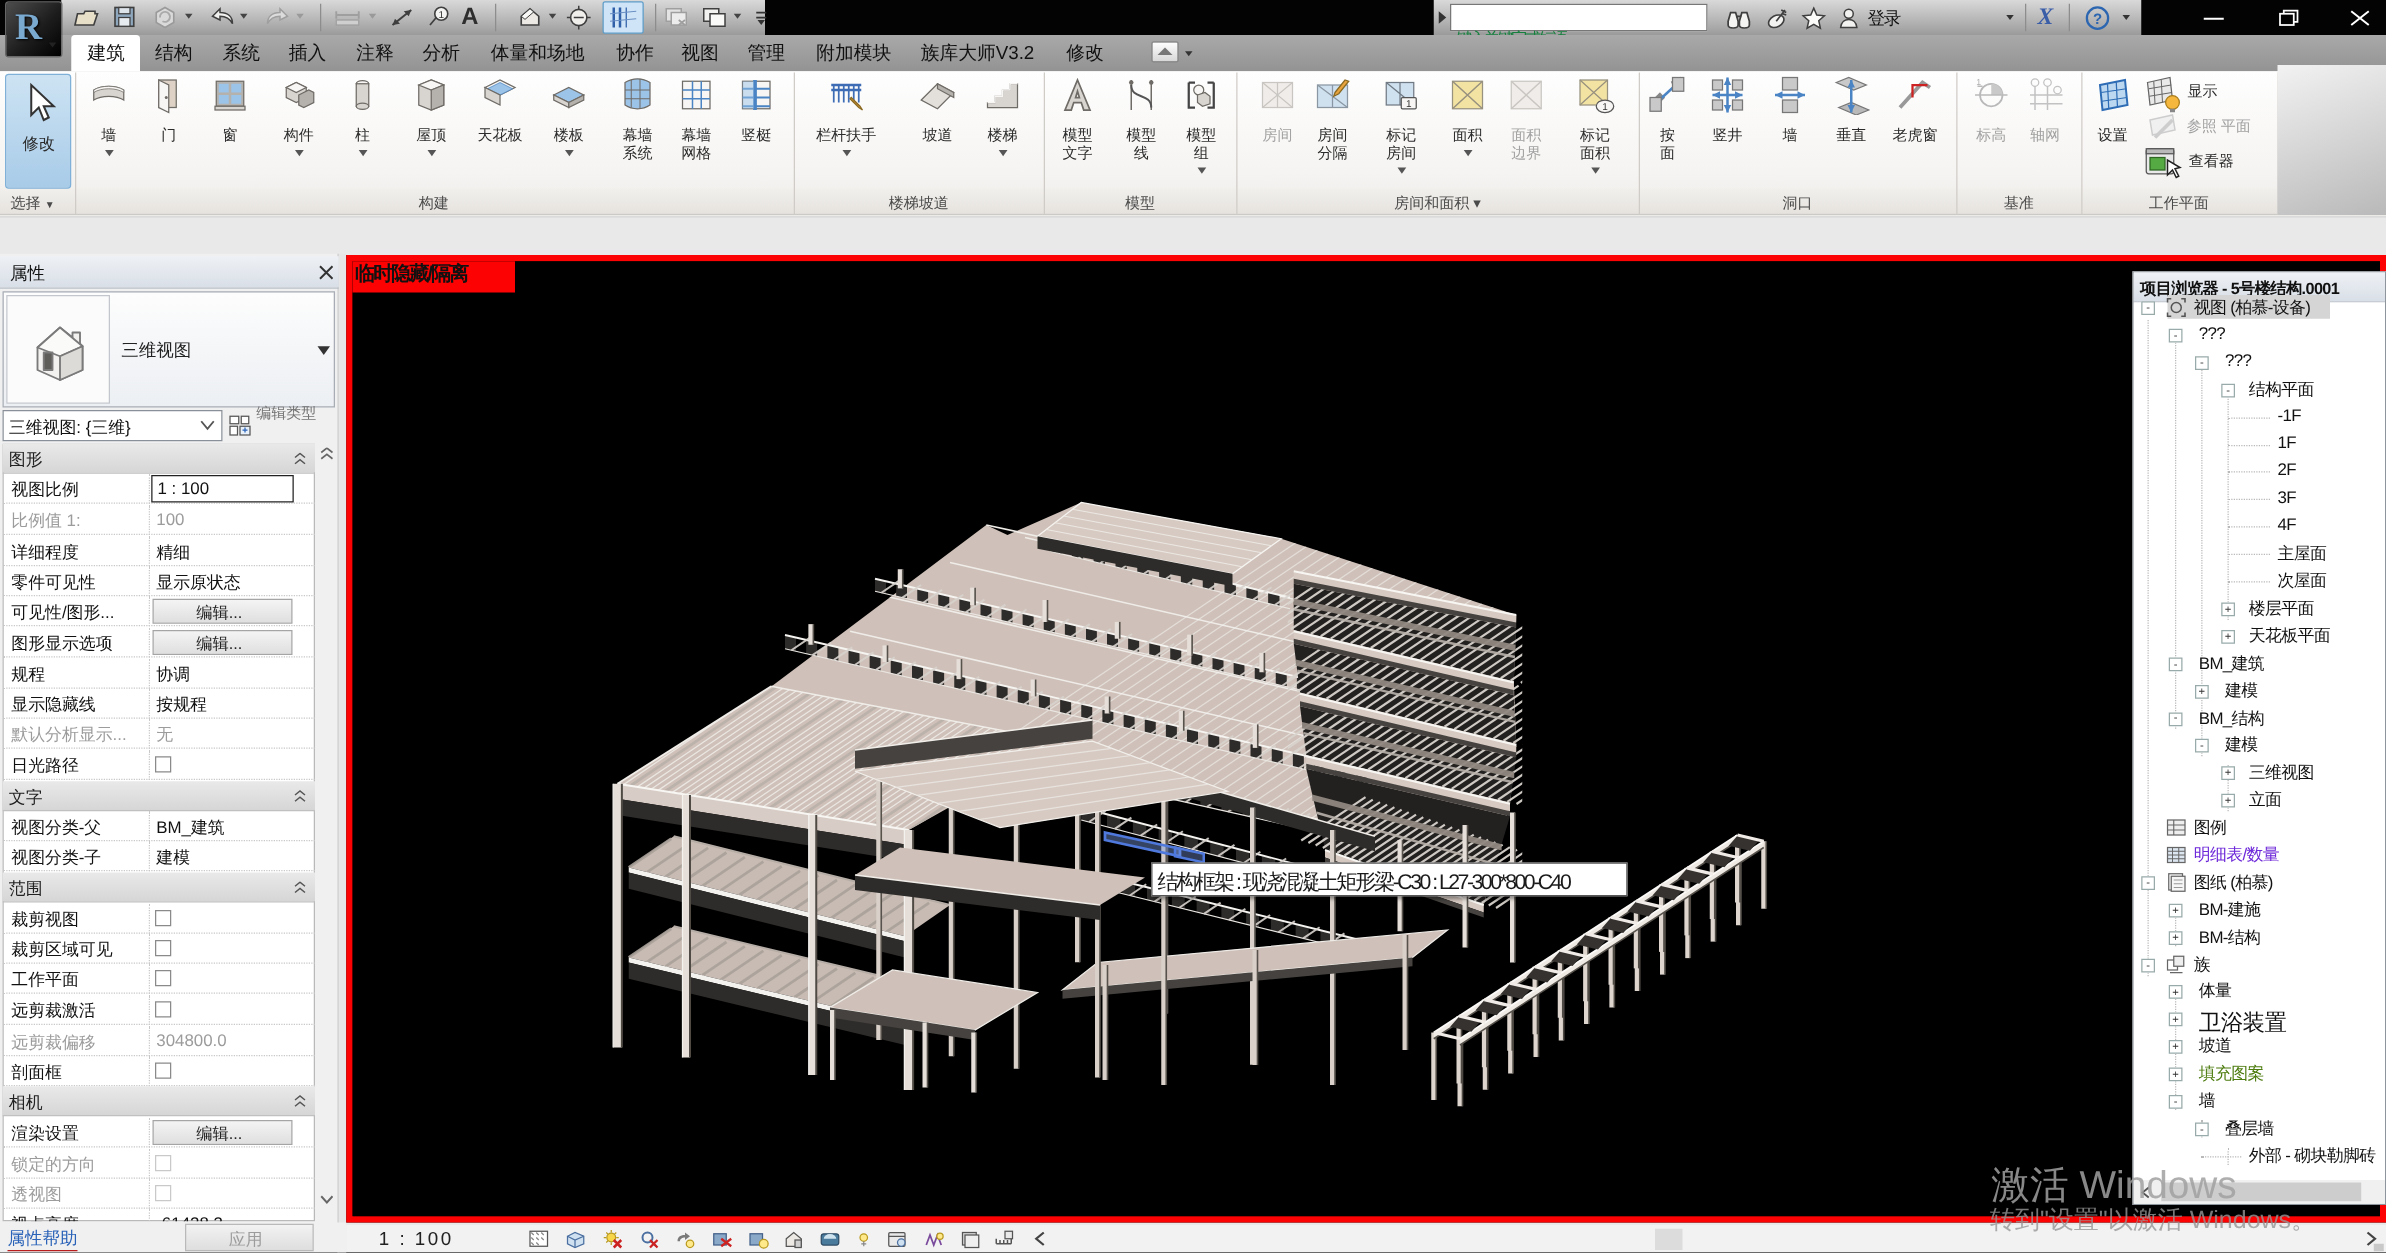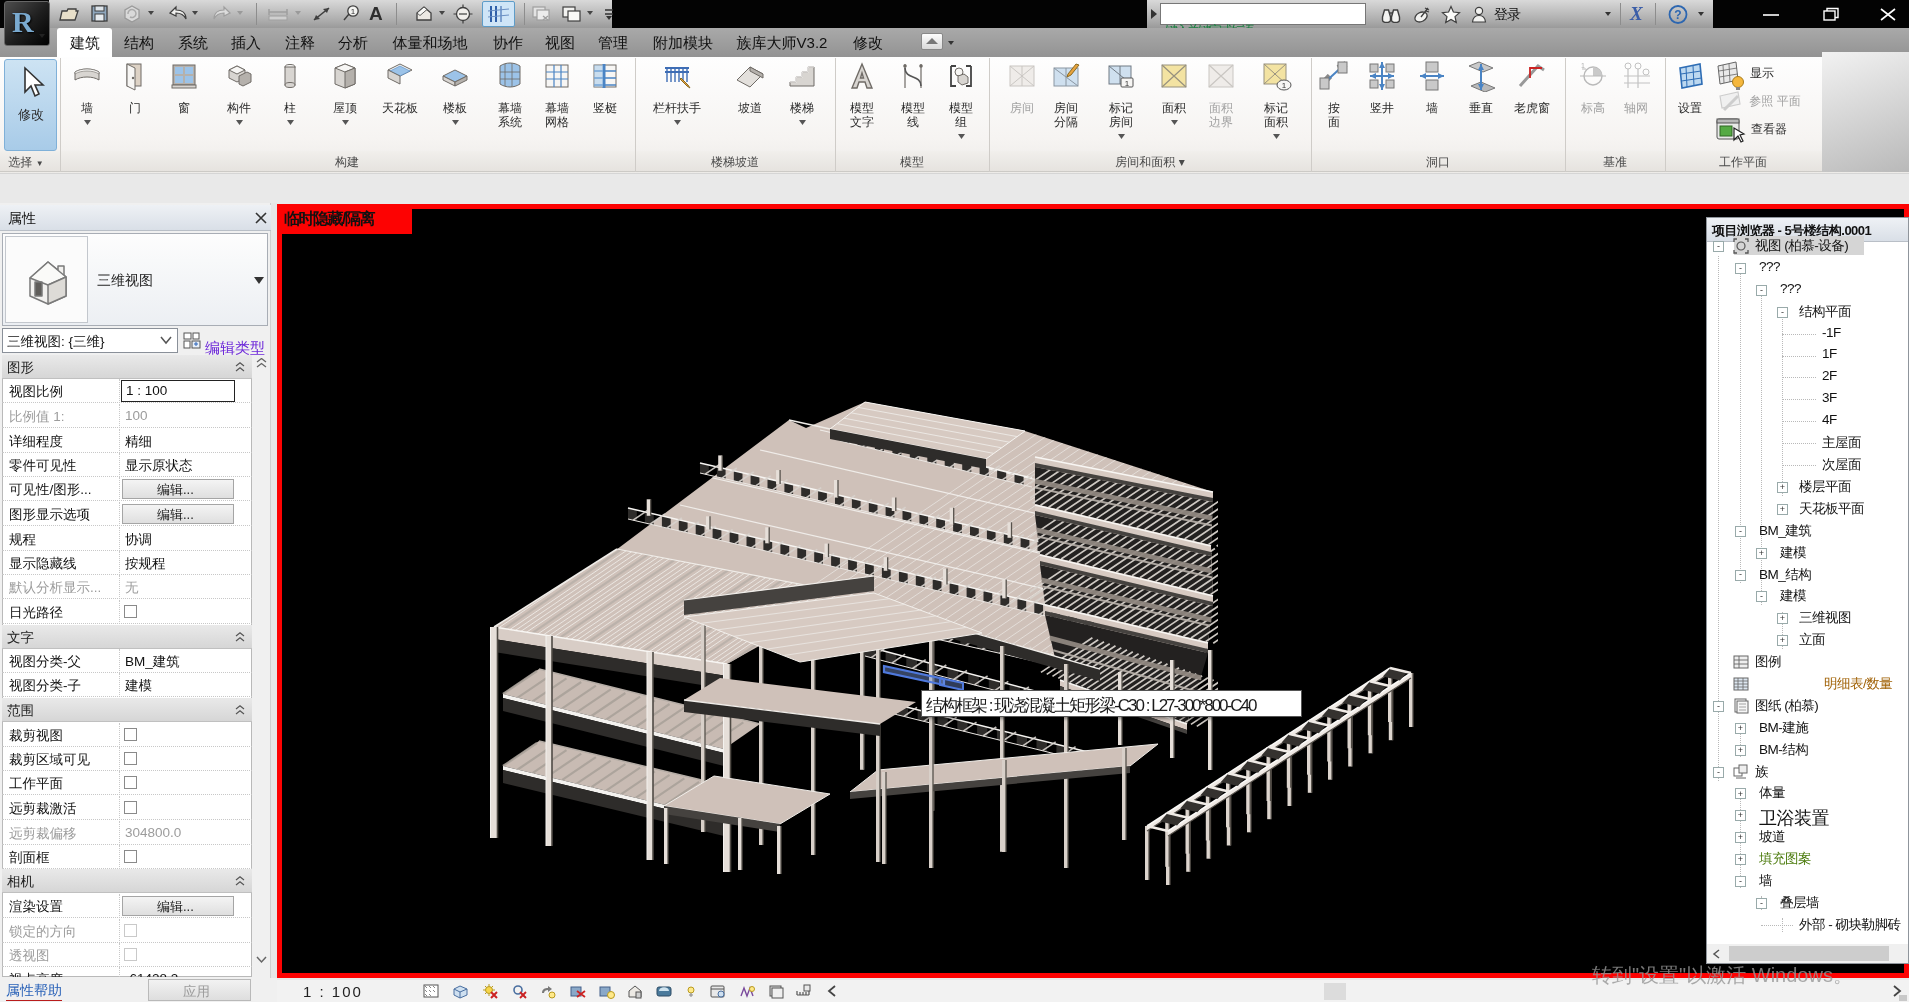--- a/index.html
+++ b/index.html
@@ -472,21 +472,21 @@
 <svg class="abs" style="left:160px;top:336px" width="12" height="9">
       <path d="M1 1 L6 7 L11 1" stroke="#555" stroke-width="1.5" fill="none"></path>
     </svg>
 <svg class="abs" style="left:183px;top:332px" width="18" height="17">
       <rect x="1" y="1" width="7" height="6" fill="#fff" stroke="#555"></rect>
       <rect x="10" y="1" width="6" height="6" fill="#fff" stroke="#555"></rect>
       <rect x="1" y="9" width="6" height="7" fill="#fff" stroke="#555"></rect>
       <rect x="9" y="9" width="8" height="7" fill="#e8f0fa" stroke="#555"></rect>
       <path d="M11 12 l4 0 m-2 -2 l0 4" stroke="#2a62b8"></path>
     </svg>
-<div class="abs" style="left:205px;top:339px;font-size:15px;color:#6d28d9">编辑类型</div>
+<div class="abs" style="left:205px;top:322px;font-size:12px;color:#737373">编辑类型</div>
 <div class="abs" style="left:2px;top:355px;width:250px;height:622px;background:#fff;border:1px solid #b9b9b9;overflow:hidden" id="pgrid"></div>
 <div class="abs" style="left:253px;top:355px;width:16px;height:622px;background:#f0f0f0"></div>
 <svg class="abs" style="left:256px;top:358px" width="11" height="10">
       <path d="M1 4 L5.5 0.5 L10 4 M1 9 L5.5 5.5 L10 9" stroke="#666" stroke-width="1.3" fill="none"></path>
     </svg>
 <svg class="abs" style="left:256px;top:955px" width="11" height="14">
       <path d="M1 2 L5.5 7 L10 2" stroke="#666" stroke-width="1.5" fill="none"></path>
     </svg>
 <div class="abs" style="left:2px;top:355px;width:251px;height:622px;overflow:hidden">
       <div class="abs" style="left:0;top:0px;width:250px;height:24px;background:linear-gradient(#e9e9e9,#d6d6d6);border-bottom:1px solid #c0c0c0"></div>
@@ -1412,21 +1412,21 @@
       <div class="abs" style="left:1799px;top:631px;font-size:13.5px;color:#111;white-space:nowrap;letter-spacing:-0.5px">立面</div>
       <svg class="abs" style="left:1733px;top:654px" width="16" height="16">
         <rect x="1" y="2" width="14" height="12" fill="#eee" stroke="#666"></rect>
         <path d="M1 6 L15 6 M1 10 L15 10 M6 2 L6 14" stroke="#666" stroke-width="0.9"></path>
       </svg>
       <div class="abs" style="left:1755px;top:653px;font-size:13.5px;color:#111;white-space:nowrap;letter-spacing:-0.5px">图例</div>
       <svg class="abs" style="left:1733px;top:676px" width="16" height="16">
         <rect x="1" y="2" width="14" height="12" fill="#dce6f0" stroke="#666"></rect>
         <path d="M1 5 L15 5 M1 8 L15 8 M1 11 L15 11 M5 2 L5 14 M10 2 L10 14" stroke="#666" stroke-width="0.8"></path>
       </svg>
-      <div class="abs" style="left:1824px;top:675px;font-size:13.5px;color:#a16207;white-space:nowrap;letter-spacing:-0.5px">明细表/数量</div>
+      <div class="abs" style="left:1755px;top:675px;font-size:13.5px;color:#6d28d9;white-space:nowrap;letter-spacing:-0.5px">明细表/数量</div>
       <div class="abs" style="left:1713px;top:701px;width:11px;height:11px;background:#fff;border:1px solid #9aa;"></div>
       <div class="abs" style="left:1715px;top:702px;width:7px;height:9px;font-size:9px;line-height:9px;color:#333;text-align:center">-</div>
       <svg class="abs" style="left:1733px;top:698px" width="16" height="16">
         <rect x="2" y="1" width="11" height="13" fill="#fff" stroke="#666"></rect>
         <rect x="4" y="3" width="11" height="12" fill="#f6f6f6" stroke="#666"></rect>
         <path d="M6 6 L13 6 M6 9 L13 9 M6 12 L13 12" stroke="#999" stroke-width="0.9"></path>
       </svg>
       <div class="abs" style="left:1755px;top:697px;font-size:13.5px;color:#111;white-space:nowrap;letter-spacing:-0.5px">图纸 (柏慕)</div>
       <div class="abs" style="left:1735px;top:723px;width:11px;height:11px;background:#fff;border:1px solid #9aa;"></div>
       <div class="abs" style="left:1737px;top:724px;width:7px;height:9px;font-size:9px;line-height:9px;color:#333;text-align:center">+</div>
@@ -1531,13 +1531,14 @@
     </svg>
 <svg class="abs" style="left:795px;top:983px" width="18" height="17">
       <path d="M2 12 L14 12 M2 12 L2 8 M14 12 L14 8 M5 12 L5 9 M8 12 L8 9 M11 12 L11 9" stroke="#555" stroke-width="1.2"></path>
       <rect x="9" y="2" width="6" height="6" fill="#e9e9e9" stroke="#555"></rect>
     </svg>
 <div class="abs" style="left:1324px;top:983px;width:22px;height:17px;background:#dcdcdc"></div>
 <svg class="abs" style="left:1890px;top:984px" width="14" height="14">
       <path d="M4 2 L10 7 L4 12" stroke="#444" stroke-width="1.8" fill="none"></path>
     </svg>
 <div class="abs" style="left:1899px;top:995px;width:8px;height:6px;background:#c9c9c9"></div>
+<div class="abs" style="left:1593px;top:927px;font-size:31px;color:rgba(160,160,160,0.85);letter-spacing:0px;z-index:60;white-space:nowrap">激活 Windows</div>
 <div class="abs" style="left:1592px;top:962px;font-size:20px;color:rgba(150,150,150,0.8);z-index:60;white-space:nowrap">转到"设置"以激活 Windows。</div>
 </div>
 </body></html>

